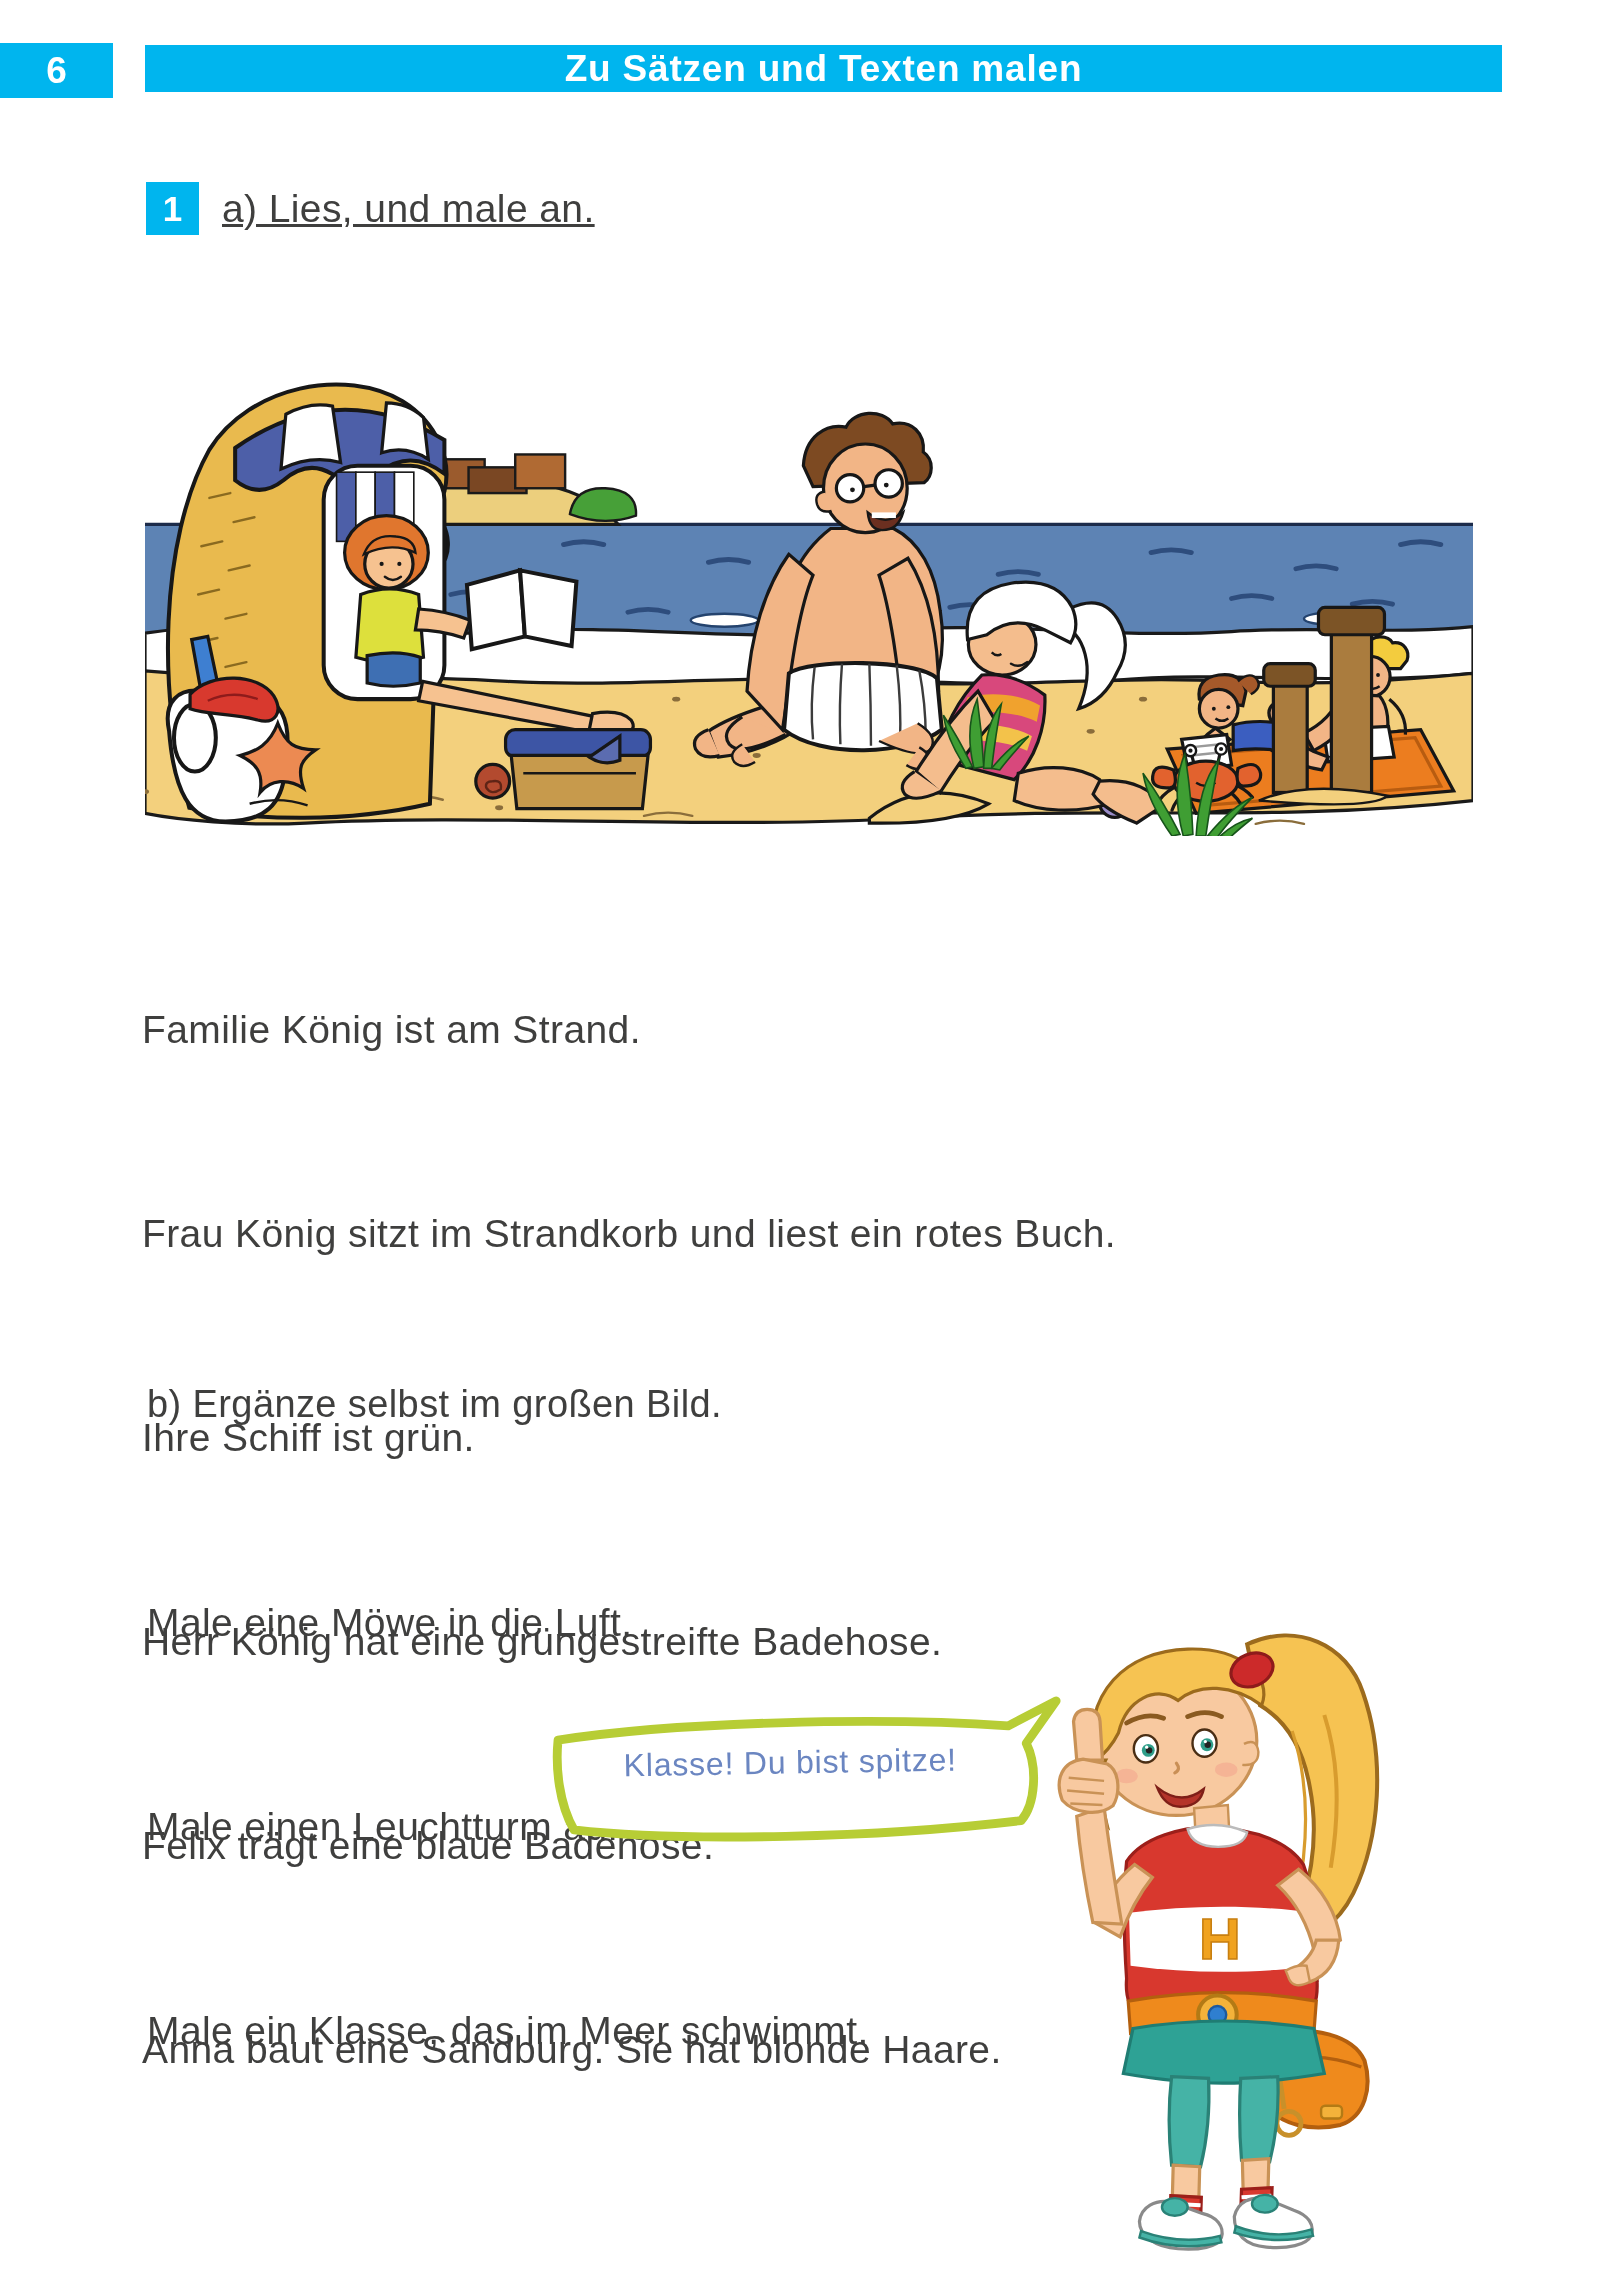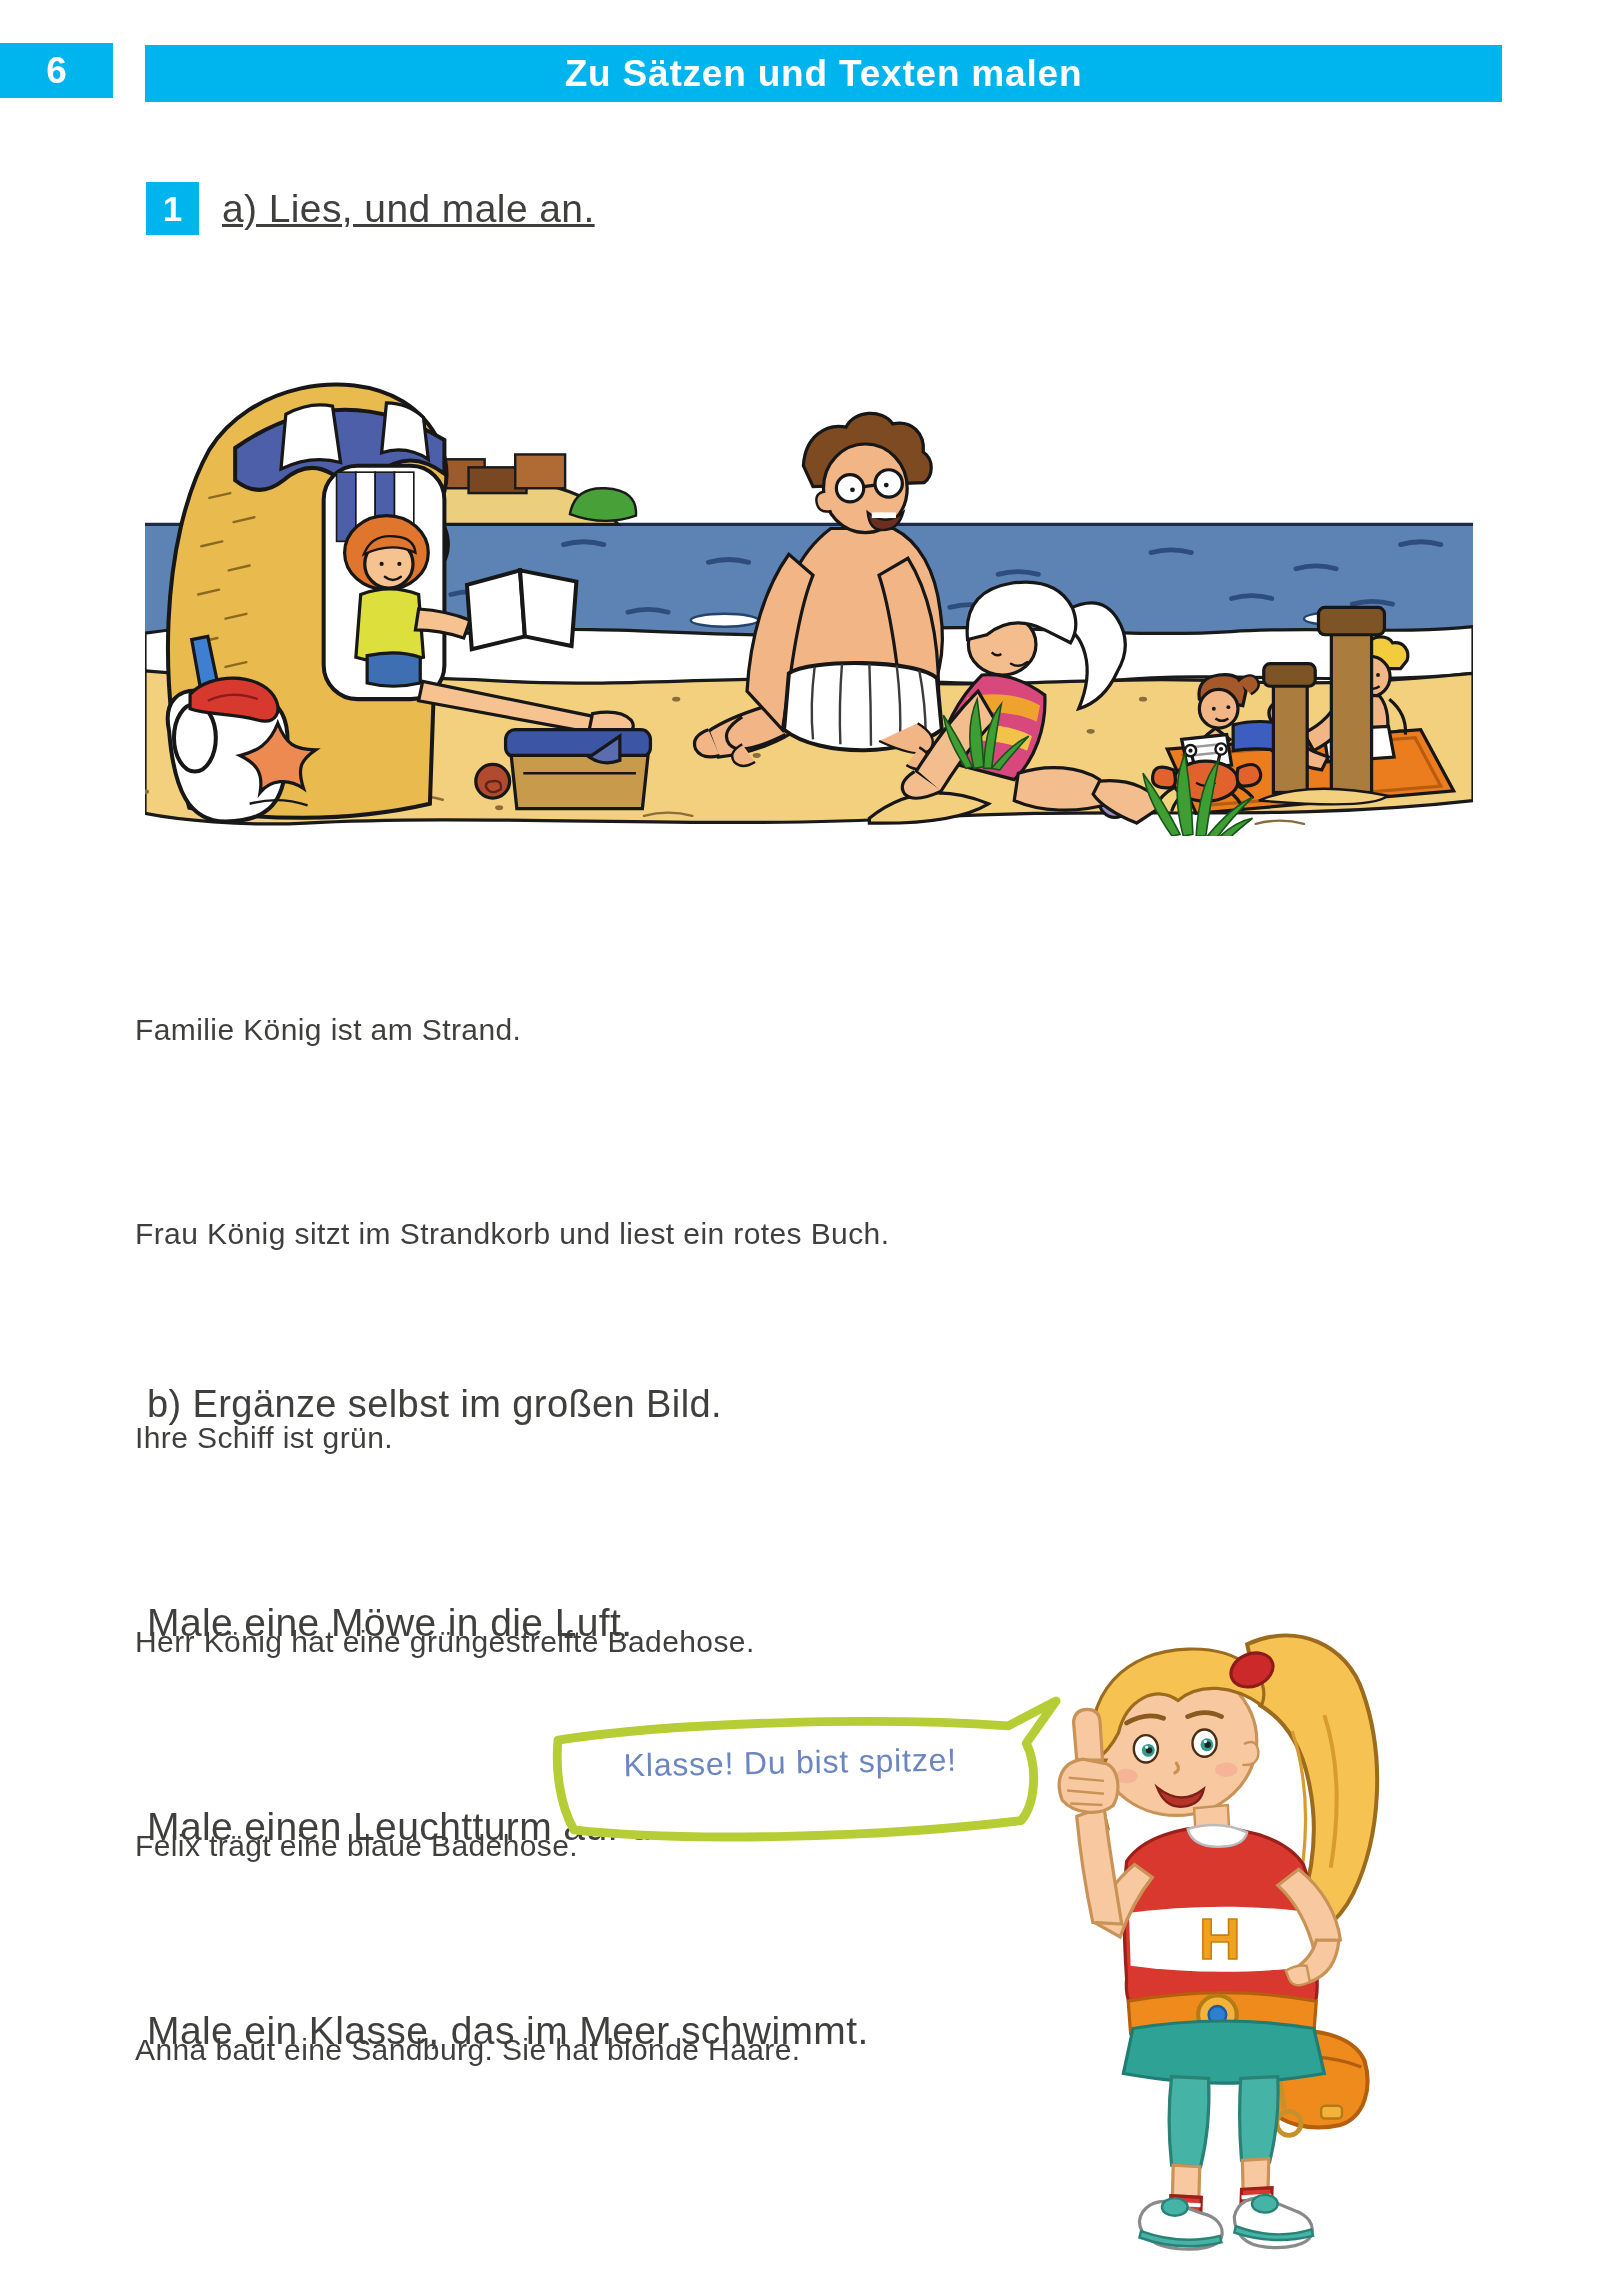--- a/index.html
+++ b/index.html
@@ -2,33 +2,33 @@
 <html style="font-size:13px"><head>
 <meta charset="utf-8">
 <style>
   html,body{margin:0;padding:0;background:#ffffff;}
   .page{position:relative;width:1618px;height:2284px;background:#fff;overflow:hidden;
         font-family:"Liberation Sans",sans-serif;color:#3f3f3e;}
   
   .pagenum{position:absolute;left:0;top:43px;width:113px;height:55px;background:#00b5ee;
            display:flex;align-items:center;justify-content:center;color:#fff;
            font-size:37px;font-weight:bold;}
-  .titlebar{position:absolute;left:145px;top:45px;width:1357px;height:57px;background:#00b5ee;
+  .titlebar{position:absolute;left:145px;top:45px;width:1357px;height:47px;background:#00b5ee;
             display:flex;align-items:center;justify-content:center;color:#fff;
             font-size:37px;font-weight:bold;letter-spacing:0.8px;}
   
   .tasknum{position:absolute;left:146px;top:182px;width:53px;height:53px;background:#00b5ee;
            display:flex;align-items:center;justify-content:center;color:#fff;
            font-size:35px;font-weight:bold;}
   .task-a{position:absolute;left:222px;top:182px;height:53px;display:flex;align-items:center;
           font-size:39px;letter-spacing:0.4px;text-decoration:underline;}
   
   .scene{position:absolute;left:145px;top:353px;width:1328px;height:483px;}
   
-  .sentences{position:absolute;left:135px;top:860px;font-size:30px;line-height:68px;
+  .sentences{position:absolute;left:142px;top:860px;font-size:39px;line-height:68px;
              letter-spacing:0.4px;white-space:pre;}
   .blabel{position:absolute;left:147px;top:1370px;font-size:38px;line-height:68px;letter-spacing:0.4px;}
   .instructions{position:absolute;left:147px;top:1453px;font-size:39px;line-height:68px;
                 letter-spacing:0.4px;white-space:pre;}
   
   .bubble{position:absolute;left:533px;top:1697px;width:563px;height:161px;transform:rotate(-1deg);}
   .bubble .txt{position:absolute;left:24px;top:47px;width:467px;text-align:center;
                font-size:32px;letter-spacing:0.8px;color:#6b86c1;}
   
   .mascot{position:absolute;left:1006px;top:1594px;width:418px;height:660px;}

